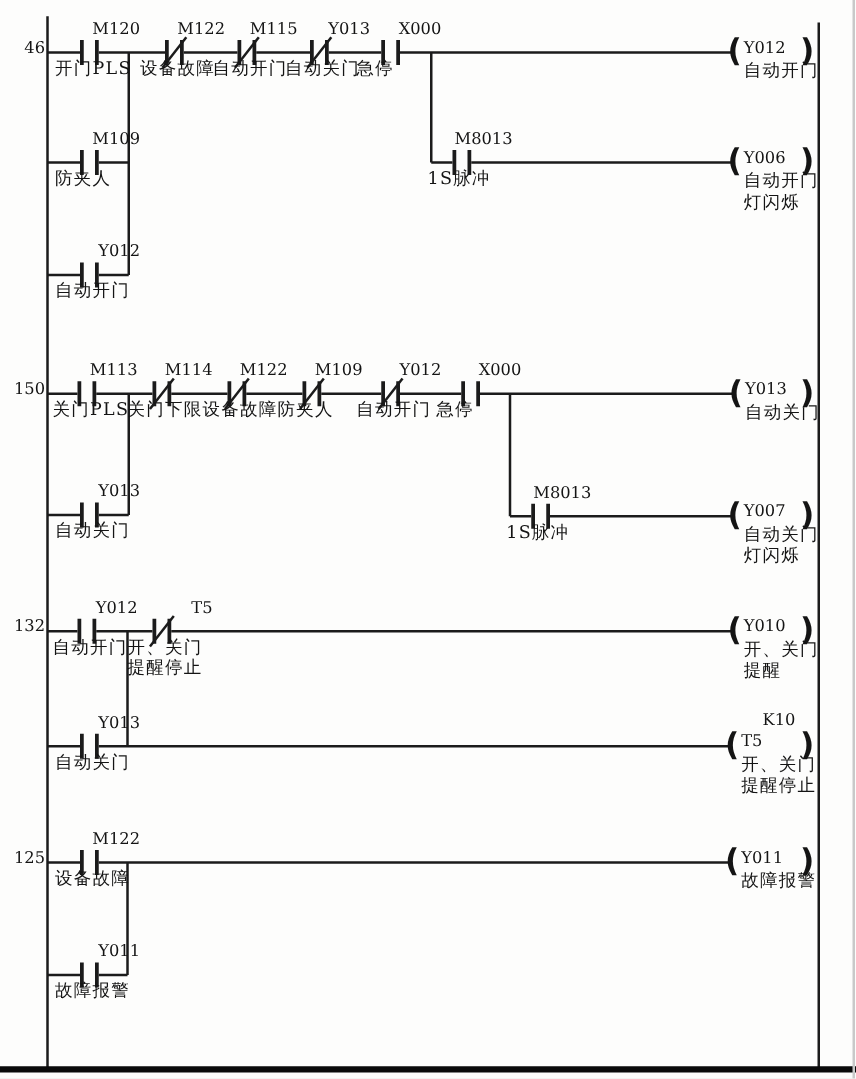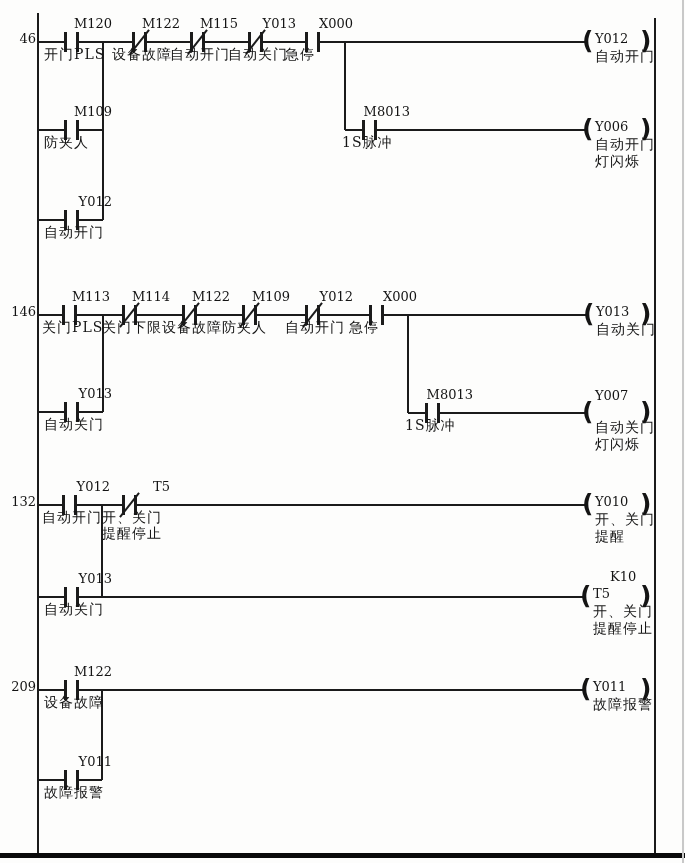--- a/index.html
+++ b/index.html
@@ -92,21 +92,21 @@
     <div class="clabel" style="left: 44px; top: 224px;">自动开门</div>
     <div class="paren" style="left: 582px; top: 28px;">(</div>
     <div class="paren" style="left: 640px; top: 28px;">)</div>
     <div class="coilname" style="left: 595px; top: 31px;">Y012</div>
     <div class="coillabel" style="left: 595px; top: 48px;">自动开门</div>
     <div class="paren" style="left: 582px; top: 116px;">(</div>
     <div class="paren" style="left: 640px; top: 116px;">)</div>
     <div class="coilname" style="left: 595px; top: 119px;">Y006</div>
     <div class="coillabel" style="left: 595px; top: 136px;">自动开门</div>
     <div class="coillabel" style="left: 595px; top: 153px;">灯闪烁</div>
-    <div class="rungnum" style="left: 6px; top: 304px; width: 30px;">146</div>
+    <div class="rungnum" style="left: 6px; top: 304px; width: 30px;">150</div>
     <div class="wire" style="left: 38px; top: 314px; width: 548px; height: 2px;"></div>
     <div class="wire" style="left: 102px; top: 315px; width: 2px; height: 97px;"></div>
     <div class="wire" style="left: 38px; top: 411px; width: 65px; height: 2px;"></div>
     <div class="wire" style="left: 407px; top: 315px; width: 2px; height: 98px;"></div>
     <div class="wire" style="left: 408px; top: 412px; width: 177px; height: 2px;"></div>
     <div class="cbox" style="left: 62px; top: 305px; width: 15px; height: 20px;">
       <div class="tick" style="left: 0px;"></div>
       <div class="tick" style="right: 0px;"></div>
     </div>
     <div class="cname" style="left: 30px; top: 289px; width: 80px;">M113</div>
@@ -156,21 +156,21 @@
       <div class="tick" style="right: 0px;"></div>
     </div>
     <div class="cname" style="left: 32px; top: 386px; width: 80px;">Y013</div>
     <div class="clabel" style="left: 44px; top: 416px;">自动关门</div>
     <div class="paren" style="left: 583px; top: 301px;">(</div>
     <div class="paren" style="left: 640px; top: 301px;">)</div>
     <div class="coilname" style="left: 596px; top: 304px;">Y013</div>
     <div class="coillabel" style="left: 596px; top: 321px;">自动关门</div>
     <div class="paren" style="left: 582px; top: 399px;">(</div>
     <div class="paren" style="left: 640px; top: 399px;">)</div>
-    <div class="coilname" style="left: 595px; top: 388px;">Y007</div>
+    <div class="coilname" style="left: 595px; top: 402px;">Y007</div>
     <div class="coillabel" style="left: 595px; top: 419px;">自动关门</div>
     <div class="coillabel" style="left: 595px; top: 436px;">灯闪烁</div>
     <div class="rungnum" style="left: 6px; top: 494px; width: 30px;">132</div>
     <div class="wire" style="left: 38px; top: 504px; width: 547px; height: 2px;"></div>
     <div class="wire" style="left: 101px; top: 505px; width: 2px; height: 92px;"></div>
     <div class="wire" style="left: 38px; top: 596px; width: 545px; height: 2px;"></div>
     <div class="cbox" style="left: 62px; top: 495px; width: 15px; height: 20px;">
       <div class="tick" style="left: 0px;"></div>
       <div class="tick" style="right: 0px;"></div>
     </div>
@@ -194,21 +194,21 @@
     <div class="paren" style="left: 640px; top: 491px;">)</div>
     <div class="coilname" style="left: 595px; top: 494px;">Y010</div>
     <div class="coillabel" style="left: 595px; top: 511px;">开、关门</div>
     <div class="coillabel" style="left: 595px; top: 528px;">提醒</div>
     <div class="paren" style="left: 580px; top: 583px;">(</div>
     <div class="paren" style="left: 640px; top: 583px;">)</div>
     <div class="coilname" style="left: 593px; top: 586px;">T5</div>
     <div class="kconst" style="left: 610px; top: 569px;">K10</div>
     <div class="coillabel" style="left: 593px; top: 603px;">开、关门</div>
     <div class="coillabel" style="left: 593px; top: 620px;">提醒停止</div>
-    <div class="rungnum" style="left: 6px; top: 679px; width: 30px;">209</div>
+    <div class="rungnum" style="left: 6px; top: 679px; width: 30px;">125</div>
     <div class="wire" style="left: 38px; top: 689px; width: 545px; height: 2px;"></div>
     <div class="wire" style="left: 101px; top: 690px; width: 2px; height: 90px;"></div>
     <div class="wire" style="left: 38px; top: 779px; width: 64px; height: 2px;"></div>
     <div class="cbox" style="left: 64px; top: 680px; width: 15px; height: 20px;">
       <div class="tick" style="left: 0px;"></div>
       <div class="tick" style="right: 0px;"></div>
     </div>
     <div class="cname" style="left: 32px; top: 664px; width: 80px;">M122</div>
     <div class="clabel" style="left: 44px; top: 694px;">设备故障</div>
     <div class="cbox" style="left: 64px; top: 770px; width: 15px; height: 20px;">

